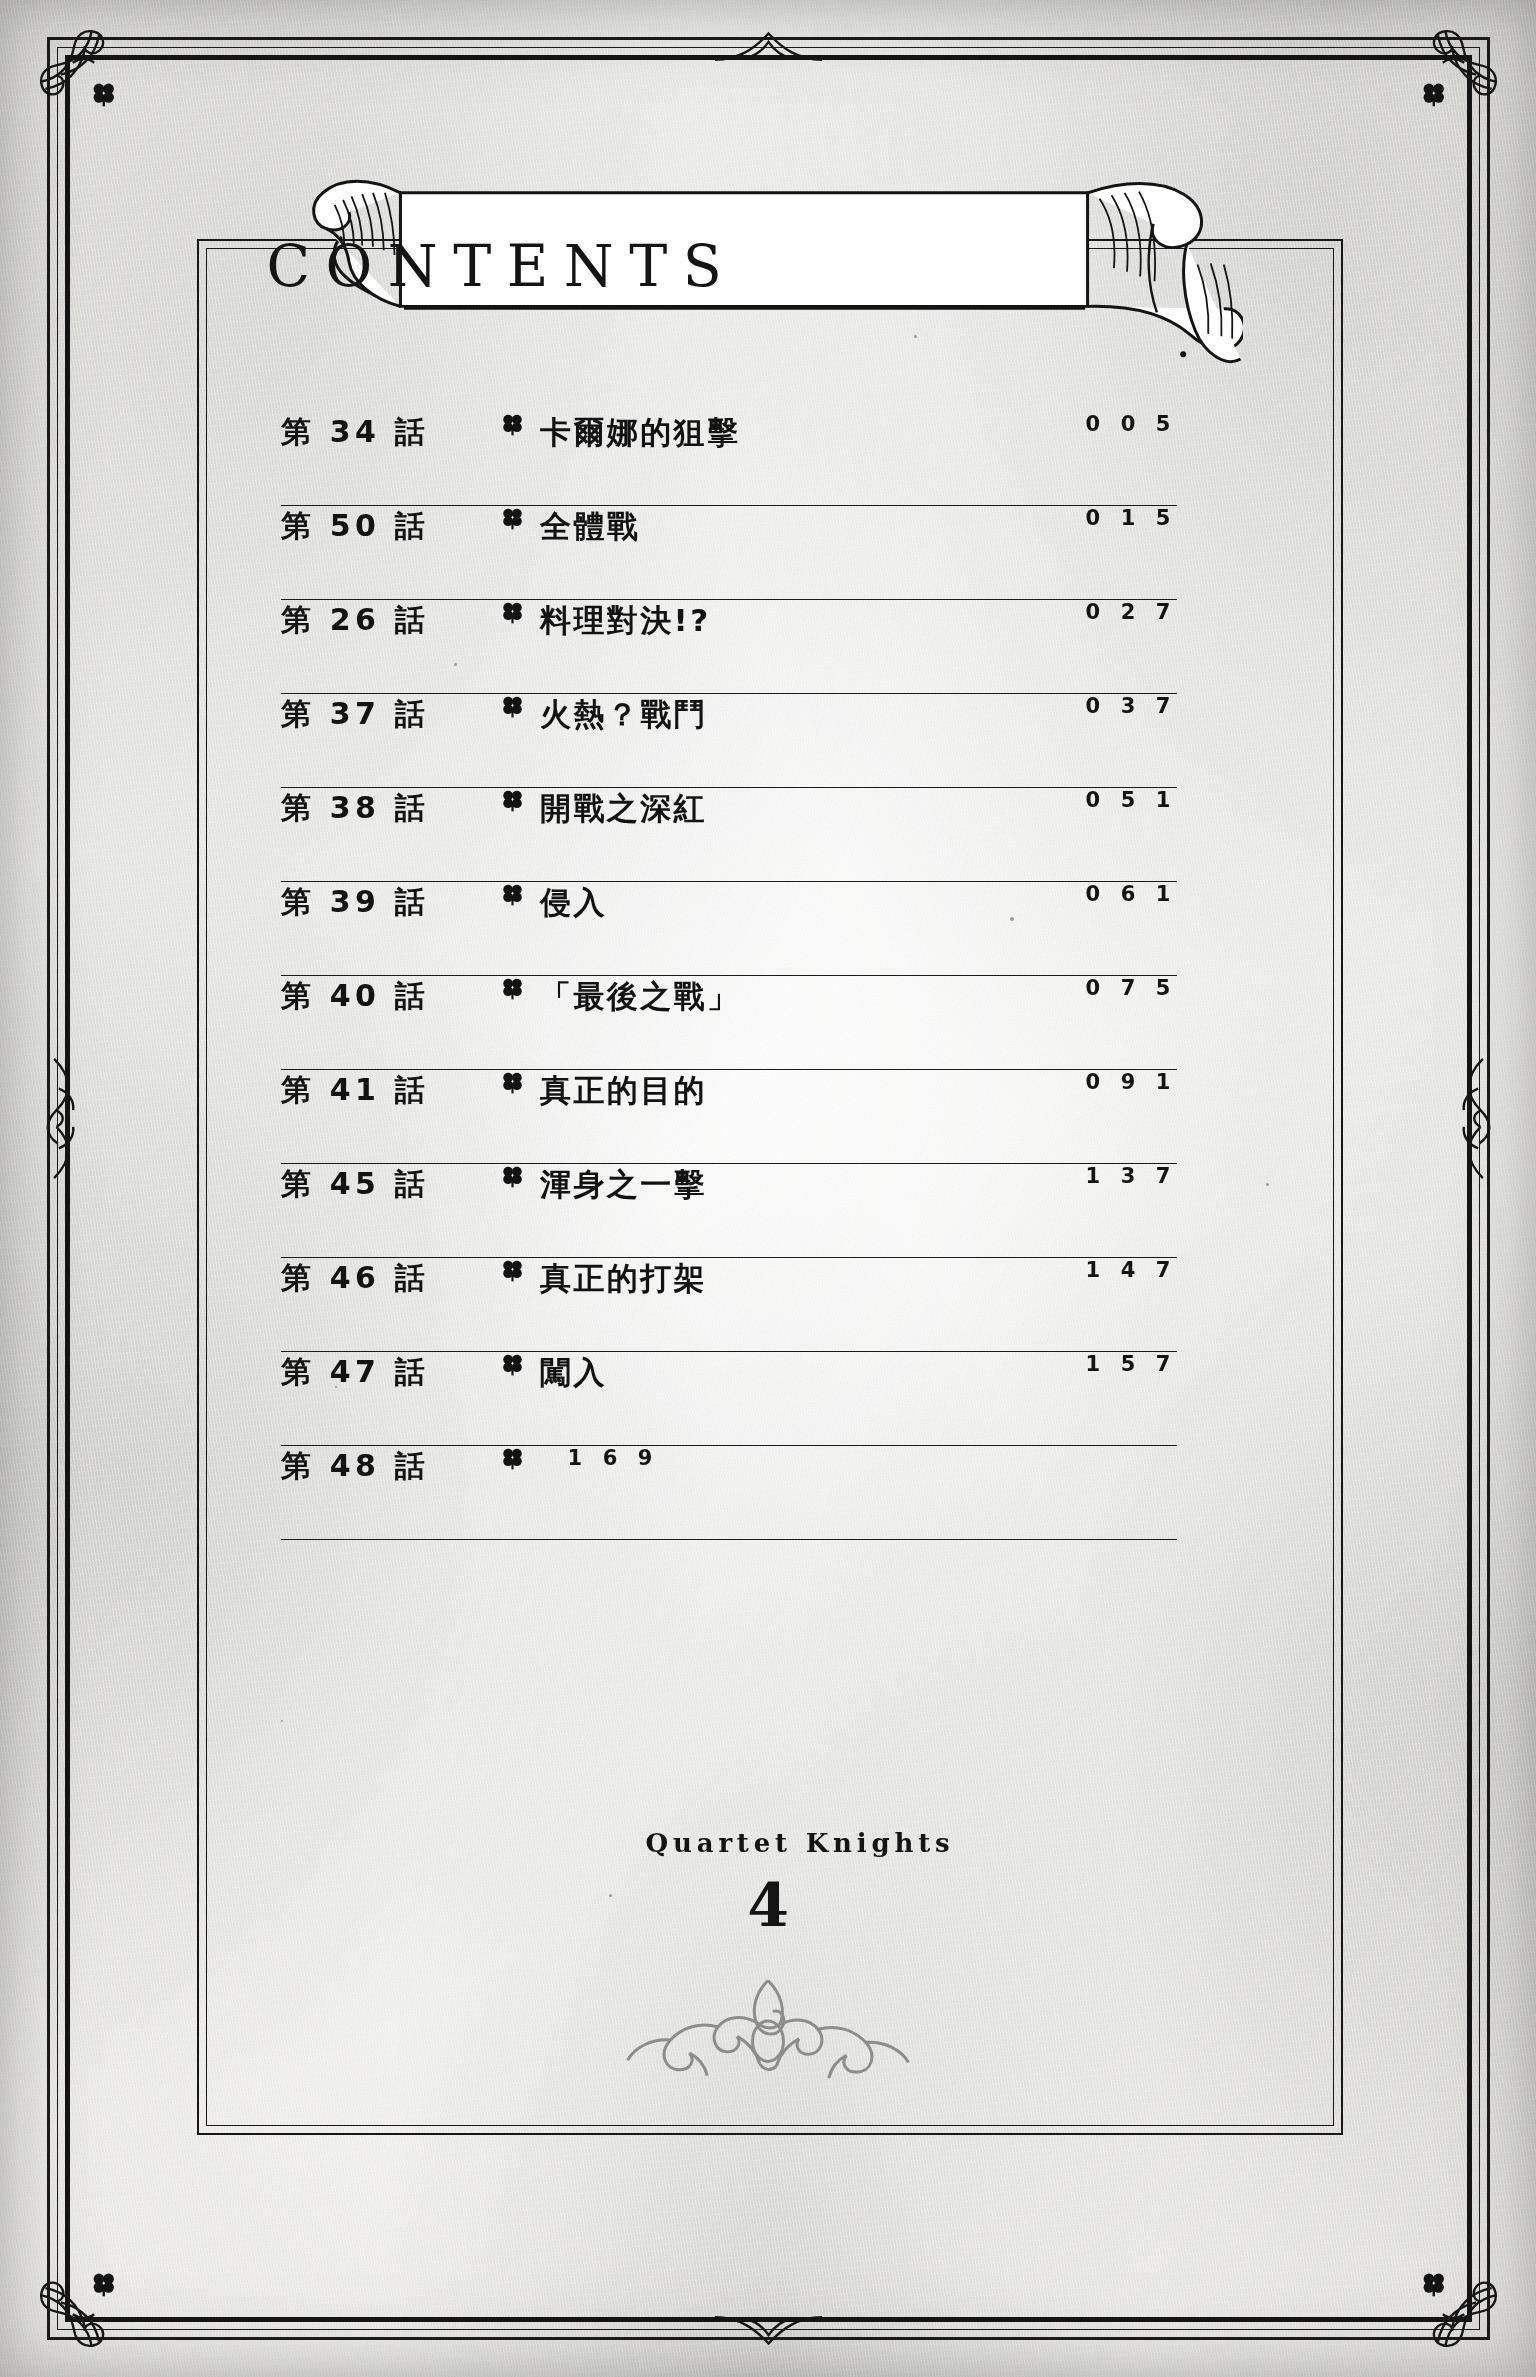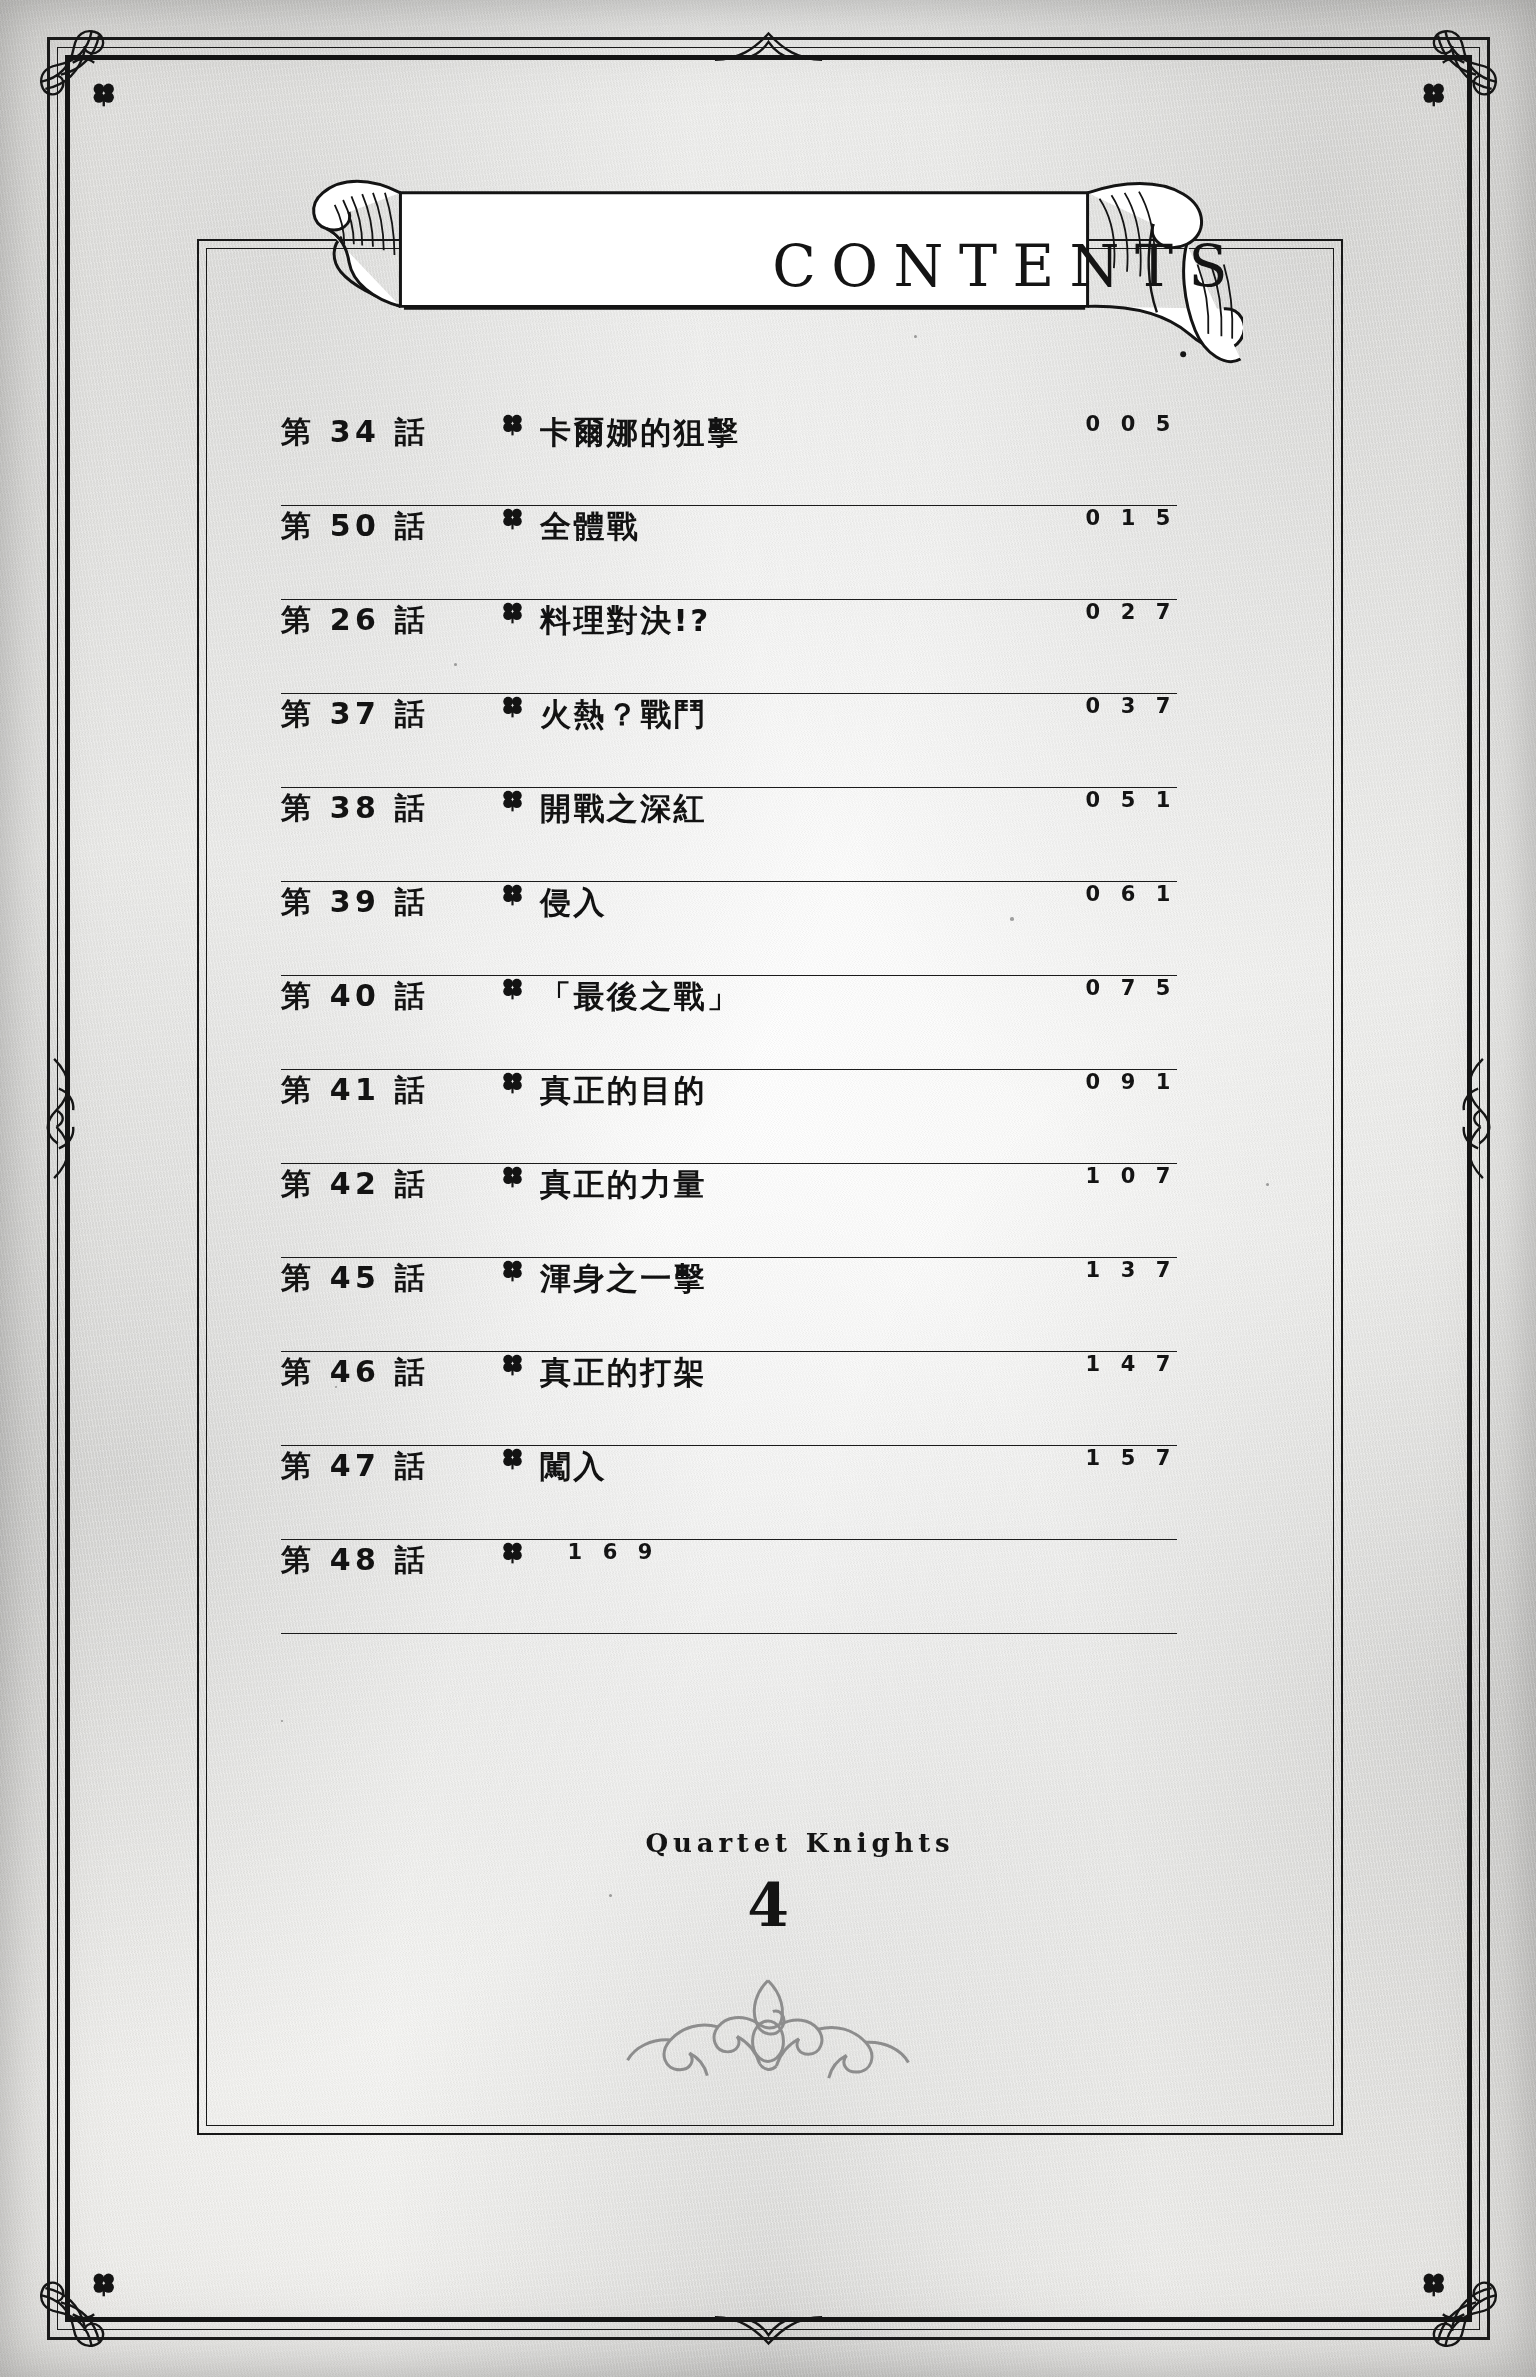--- a/index.html
+++ b/index.html
@@ -130,21 +130,21 @@
     width: 992px;
     height: 239px;
     color: #141414;
   }
   .banner svg { width: 100%; height: 100%; display: block; }
   .banner-title {
     position: absolute;
     left: 0;
     top: 76px;
     width: 100%;
-    text-align: right;
+    text-align: left;
     font-family: "DejaVu Serif", "Liberation Serif", serif;
     font-size: 57px;
     letter-spacing: 15.5px;
     text-indent: 15.5px;
     color: #141414;
     font-weight: 400;
   }
 
   
   .toc {
@@ -527,34 +527,20 @@
             <circle cx="31" cy="14" r="9"></circle>
             <circle cx="15" cy="28" r="9"></circle>
             <circle cx="31" cy="28" r="9"></circle>
             <rect x="21" y="27" width="4" height="16"></rect>
           </svg>
       </div>
       <div class="ep-title">真正的目的</div>
       <div class="ep-page">0 9 1</div>
     </div>
 
-    <div class="toc-row">
-      <div class="ep-label">第 42 話</div>
-      <div class="ep-mark">
-        <svg viewBox="0 0 46 46" fill="currentColor">
-            <circle cx="15" cy="14" r="9"></circle>
-            <circle cx="31" cy="14" r="9"></circle>
-            <circle cx="15" cy="28" r="9"></circle>
-            <circle cx="31" cy="28" r="9"></circle>
-            <rect x="21" y="27" width="4" height="16"></rect>
-          </svg>
-      </div>
-      <div class="ep-title">真正的力量</div>
-      <div class="ep-page">1 0 7</div>
-    </div>
 
 
 
     <div class="toc-row">
       <div class="ep-label">第 45 話</div>
       <div class="ep-mark">
         <svg viewBox="0 0 46 46" fill="currentColor">
             <circle cx="15" cy="14" r="9"></circle>
             <circle cx="31" cy="14" r="9"></circle>
             <circle cx="15" cy="28" r="9"></circle>

